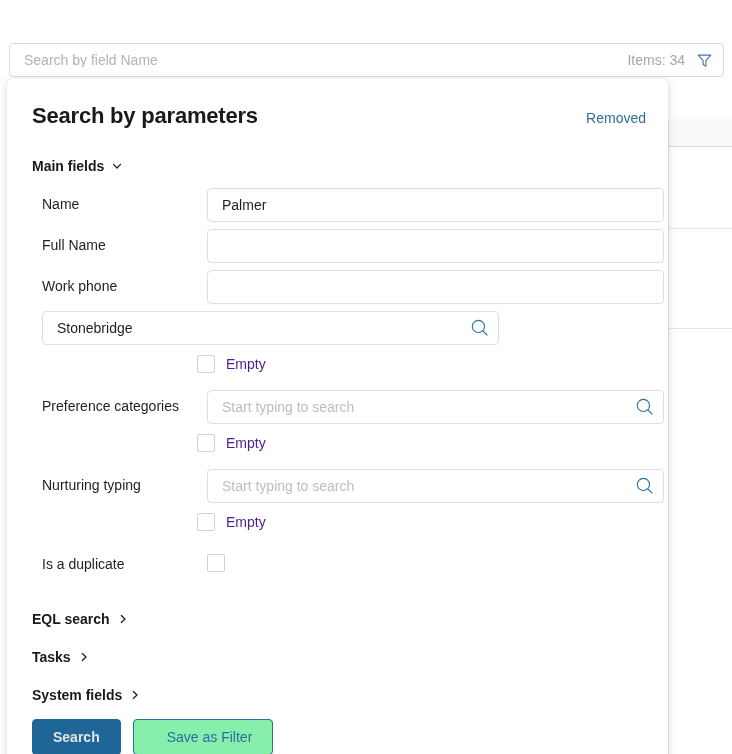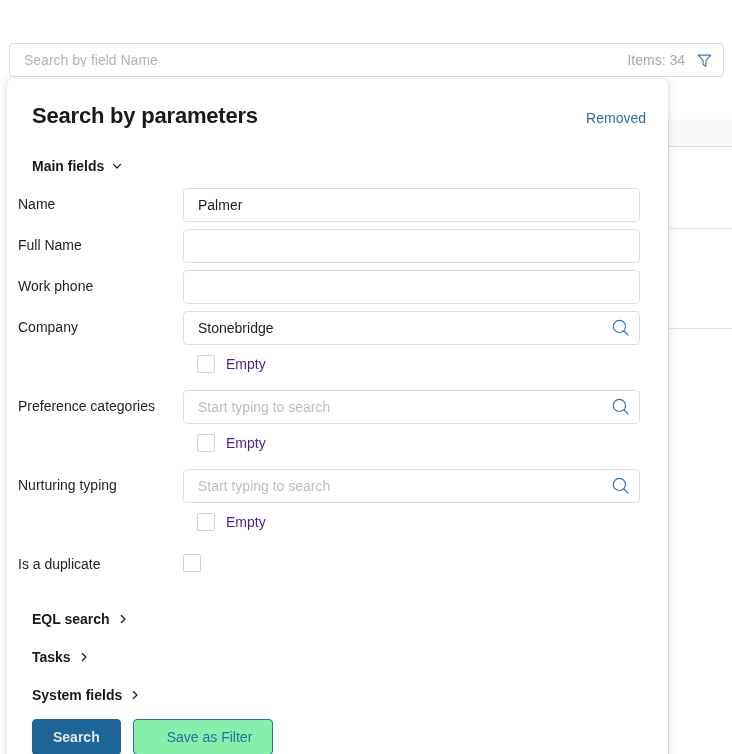--- a/index.html
+++ b/index.html
@@ -150,21 +150,21 @@
   }
 
   
   .form {
     padding-top: 10px;
   }
   .row {
     display: flex;
     align-items: center;
     min-height: 41px;
-    padding: 0 0 0 11px;
+    padding: 0 0 0 35px;
   }
   .row-label {
     width: 165px;
     flex: 0 0 165px;
     font-size: 14px;
     color: #1f1f1f;
     line-height: 1.25;
     padding-right: 8px;
   }
   .field {
@@ -319,21 +319,20 @@
       </div>
 
       <div class="row">
         <div class="row-label">Work phone</div>
         <div class="field">
           <input type="text" class="plain" value="" style="">
         </div>
       </div>
 
       <div class="row">
-        <div class="row-label">Company</div>
         <div class="field">
           <input type="text" value="Stonebridge" style="">
           <button class="mag-btn">
             <svg width="19" height="19" viewBox="0 0 19 19" fill="none" aria-hidden="true">
               <circle cx="8.4" cy="8.4" r="6.1" stroke="#2f6ea8" stroke-width="1.15" fill="none"></circle>
               <path d="M12.9 12.9 L17 17" stroke="#2f6ea8" stroke-width="1.15" stroke-linecap="round"></path>
             </svg>
           </button>
         </div>
       </div>

